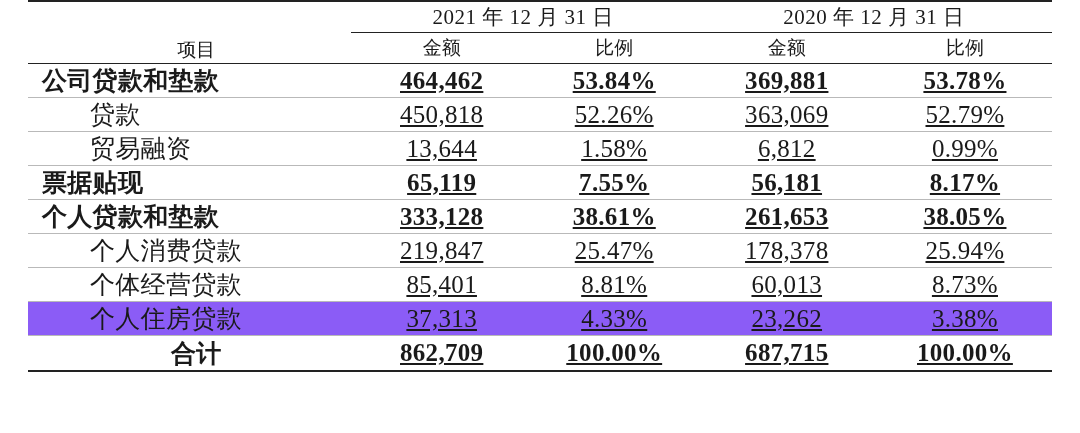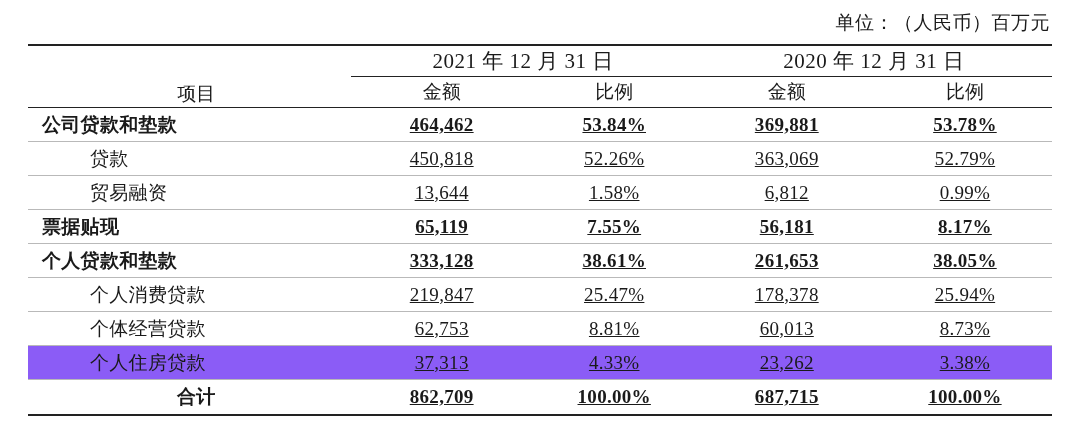--- a/index.html
+++ b/index.html
@@ -66,21 +66,21 @@
   .th-sub {
     border-bottom: 1.4px solid #222;
   }
   .row-head1 td.th-top { font-size: 21px; letter-spacing: 0.5px; }
   .row-head2 td.th-sub { font-size: 19px; }
 
   .data-row td {
     height: 33px;
     border-bottom: 0.8px solid #b9b9b9;
     text-align: center;
-    font-size: 19px;
+    font-size: 25px;
     letter-spacing: 0.3px;
   }
   .data-row td.lbl {
     text-align: left;
     padding-left: 14px;
   }
   .data-row td.lbl.indent {
     padding-left: 62px;
   }
   .data-row.bold td {
@@ -99,21 +99,20 @@
     height: 34px;
   }
   .data-row.total td.lbl { font-weight: bold; text-align: center; }
   .num { font-family: "Liberation Serif", "DejaVu Serif", serif; text-decoration: underline; }
 </style>
 </head>
 <body>
 
 <div class="page">
 
-  <div class="unit-line">单位：（人民币）百万元</div>
 
   <table class="fin">
     <colgroup>
       <col class="c-item">
         <col class="c-num">
         <col class="c-pct">
         <col class="c-num2">
         <col class="c-pct2">
     </colgroup>
     <thead>
@@ -167,21 +166,21 @@
         </tr>
         <tr class="data-row">
           <td class="lbl indent">个人消费贷款</td>
           <td class="num">219,847</td>
           <td class="num">25.47%</td>
           <td class="num">178,378</td>
           <td class="num">25.94%</td>
         </tr>
         <tr class="data-row">
           <td class="lbl indent">个体经营贷款</td>
-          <td class="num">62,753</td>
+          <td class="num">85,401</td>
           <td class="num">8.81%</td>
           <td class="num">60,013</td>
           <td class="num">8.73%</td>
         </tr>
         <tr class="data-row hl">
           <td class="lbl indent">个人住房贷款</td>
           <td class="num">37,313</td>
           <td class="num">4.33%</td>
           <td class="num">23,262</td>
           <td class="num">3.38%</td>

